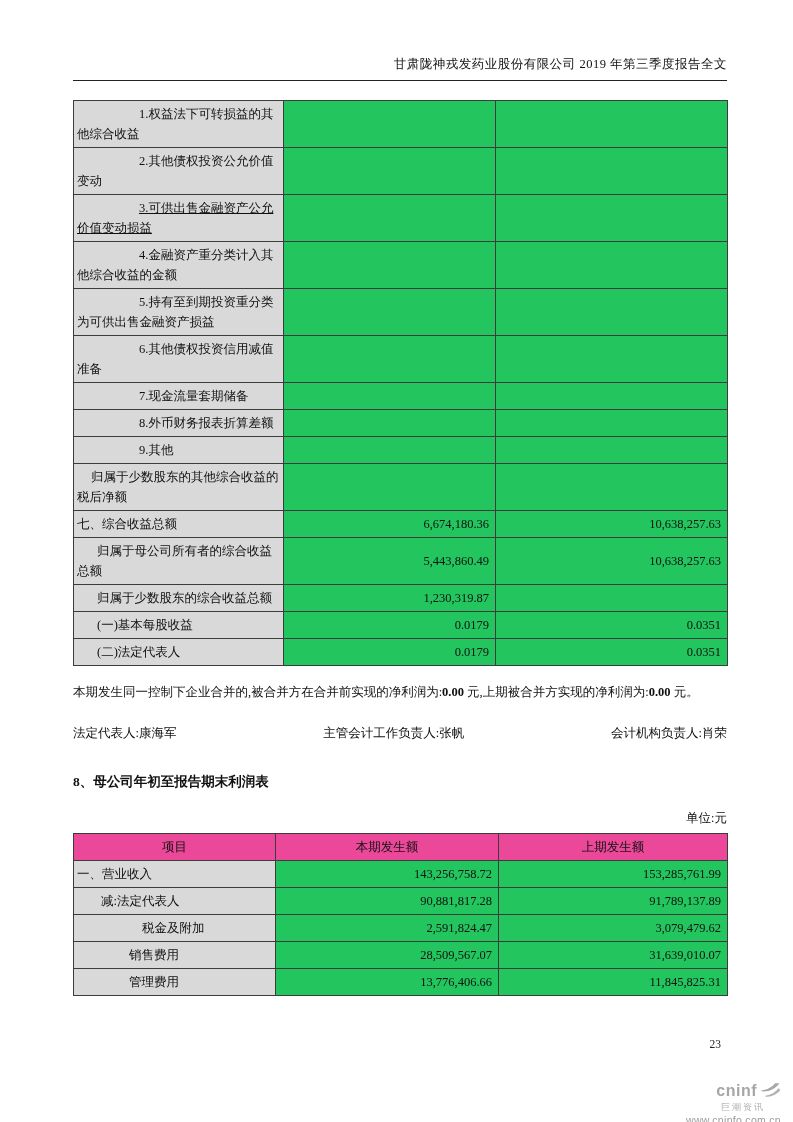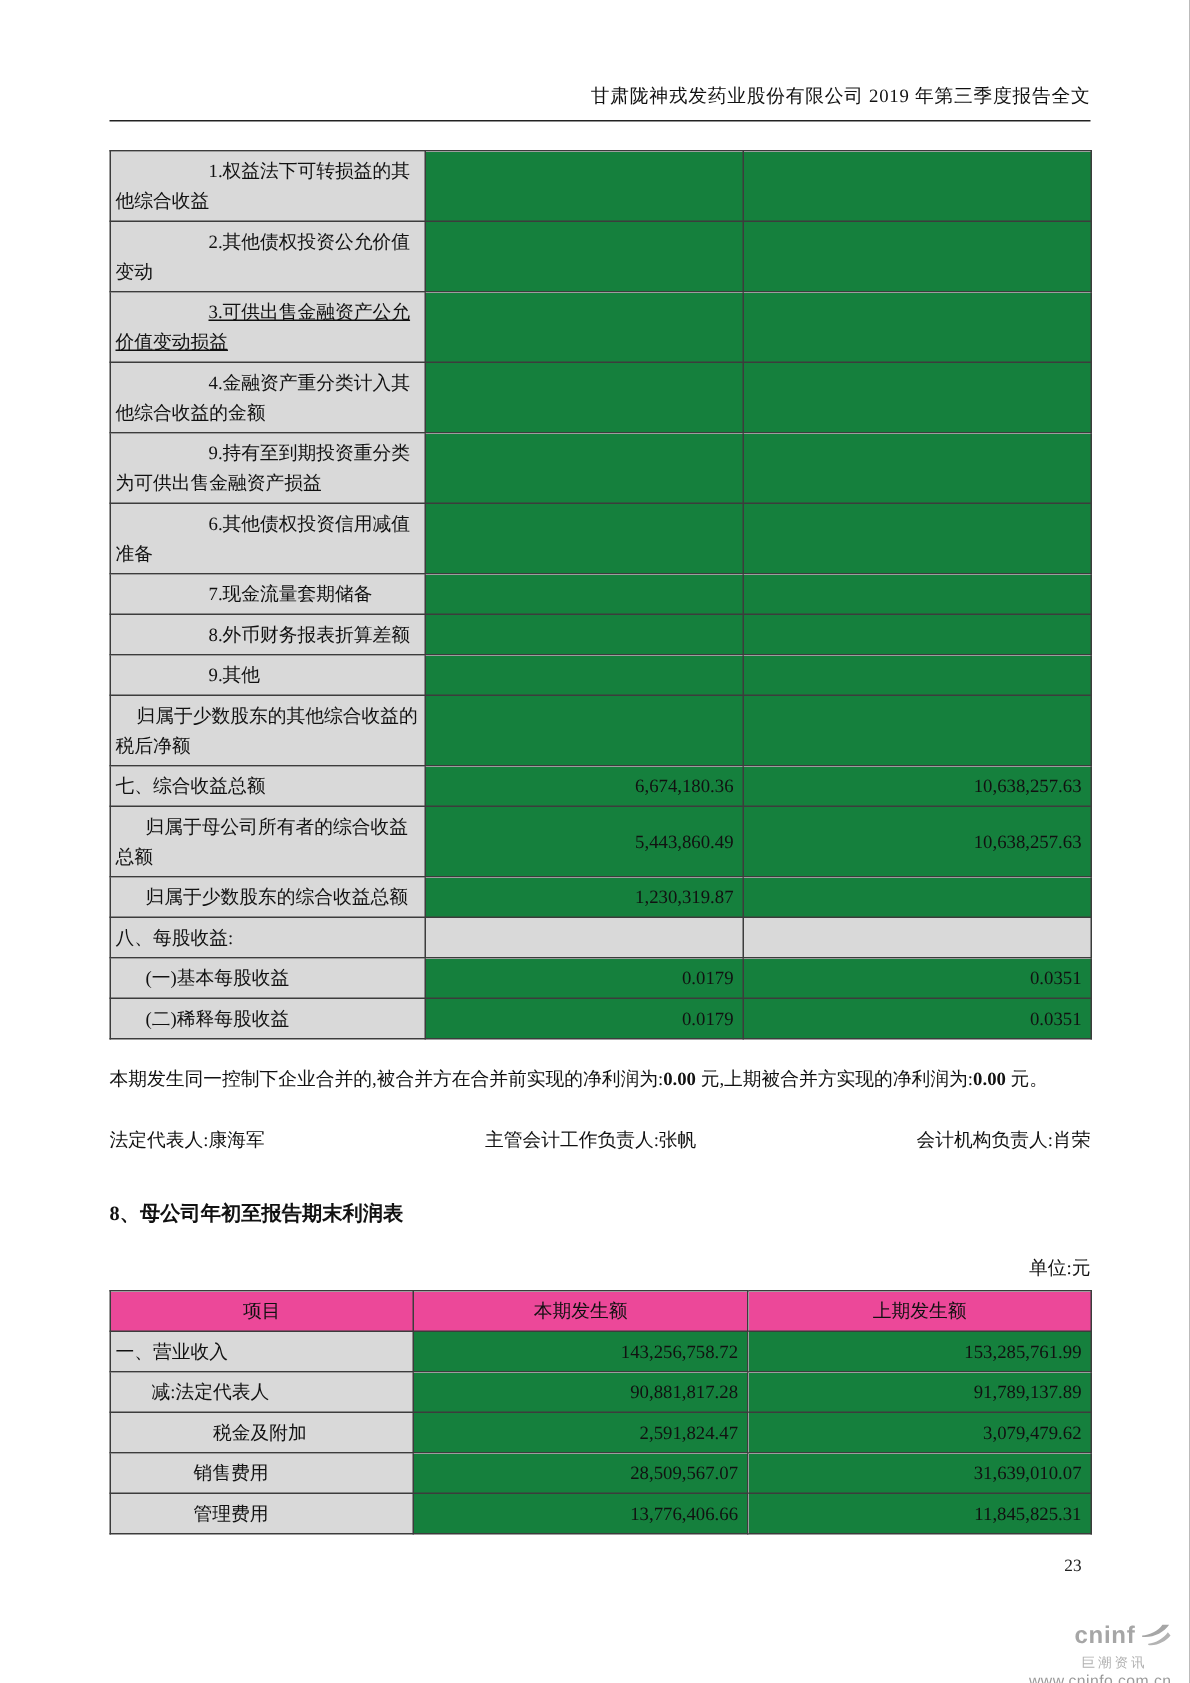--- a/index.html
+++ b/index.html
@@ -19,21 +19,21 @@
   }
 
   
   table.fin { border-collapse:collapse; width:654px; table-layout:fixed; }
   table.fin td, table.fin th {
     border:1px solid #3c3c3c; font-size:12.5px; font-weight:normal;
     line-height:20px; vertical-align:middle; padding:3px 4px;
     overflow:hidden;
   }
   table.fin td.lbl { background:#d9d9d9; text-align:left; padding-left:3px; padding-right:3px; }
-  table.fin td.val { text-align:right; padding-right:6px; background:#15803d; }
+  table.fin td.val { text-align:right; padding-right:6px; background:#22c55e; }
   table.fin tr.gray-values td.val { background:#d9d9d9; }
   table.fin th { background:#ec4899; text-align:center; }
 
   .tbl1 { margin-top:19px; }
 
   .merger-note { margin-top:17px; font-size:12.5px; line-height:19px; }
 
   .signers {
     margin-top:23px; display:flex; justify-content:space-between;
     font-size:12.5px;
@@ -103,21 +103,21 @@
             <td class="val"></td>
           </tr>
 
           <tr>
             <td class="lbl" style="text-indent: 62px;">4.金融资产重分类计入其他综合收益的金额</td>
             <td class="val"></td>
             <td class="val"></td>
           </tr>
 
           <tr>
-            <td class="lbl" style="text-indent: 62px;">9.持有至到期投资重分类为可供出售金融资产损益</td>
+            <td class="lbl" style="text-indent: 62px;">5.持有至到期投资重分类为可供出售金融资产损益</td>
             <td class="val"></td>
             <td class="val"></td>
           </tr>
 
           <tr>
             <td class="lbl" style="text-indent: 62px;">6.其他债权投资信用减值准备</td>
             <td class="val"></td>
             <td class="val"></td>
           </tr>
 
@@ -156,34 +156,29 @@
             <td class="val">5,443,860.49</td>
             <td class="val">10,638,257.63</td>
           </tr>
 
           <tr>
             <td class="lbl" style="text-indent: 20px;">归属于少数股东的综合收益总额</td>
             <td class="val">1,230,319.87</td>
             <td class="val"></td>
           </tr>
 
-          <tr class="gray-values">
-            <td class="lbl" style="text-indent: 0px;">八、每股收益:</td>
-            <td class="val"></td>
-            <td class="val"></td>
-          </tr>
 
           <tr>
             <td class="lbl" style="text-indent: 20px;">(一)基本每股收益</td>
             <td class="val">0.0179</td>
             <td class="val">0.0351</td>
           </tr>
 
           <tr>
-            <td class="lbl" style="text-indent: 20px;">(二)稀释每股收益</td>
+            <td class="lbl" style="text-indent: 20px;">(二)法定代表人</td>
             <td class="val">0.0179</td>
             <td class="val">0.0351</td>
           </tr>
         </tbody>
     </table>
 
     <p class="merger-note"><span>本期发生同一控制下企业合并的,被合并方在合并前实现的净利润为:</span><span style="font-weight: bold;">0.00</span><span> 元,上期被合并方实现的净利润为:</span><span style="font-weight: bold;">0.00</span><span> 元。</span></p>
 
     <div class="signers">
       <span>法定代表人:康海军</span>

